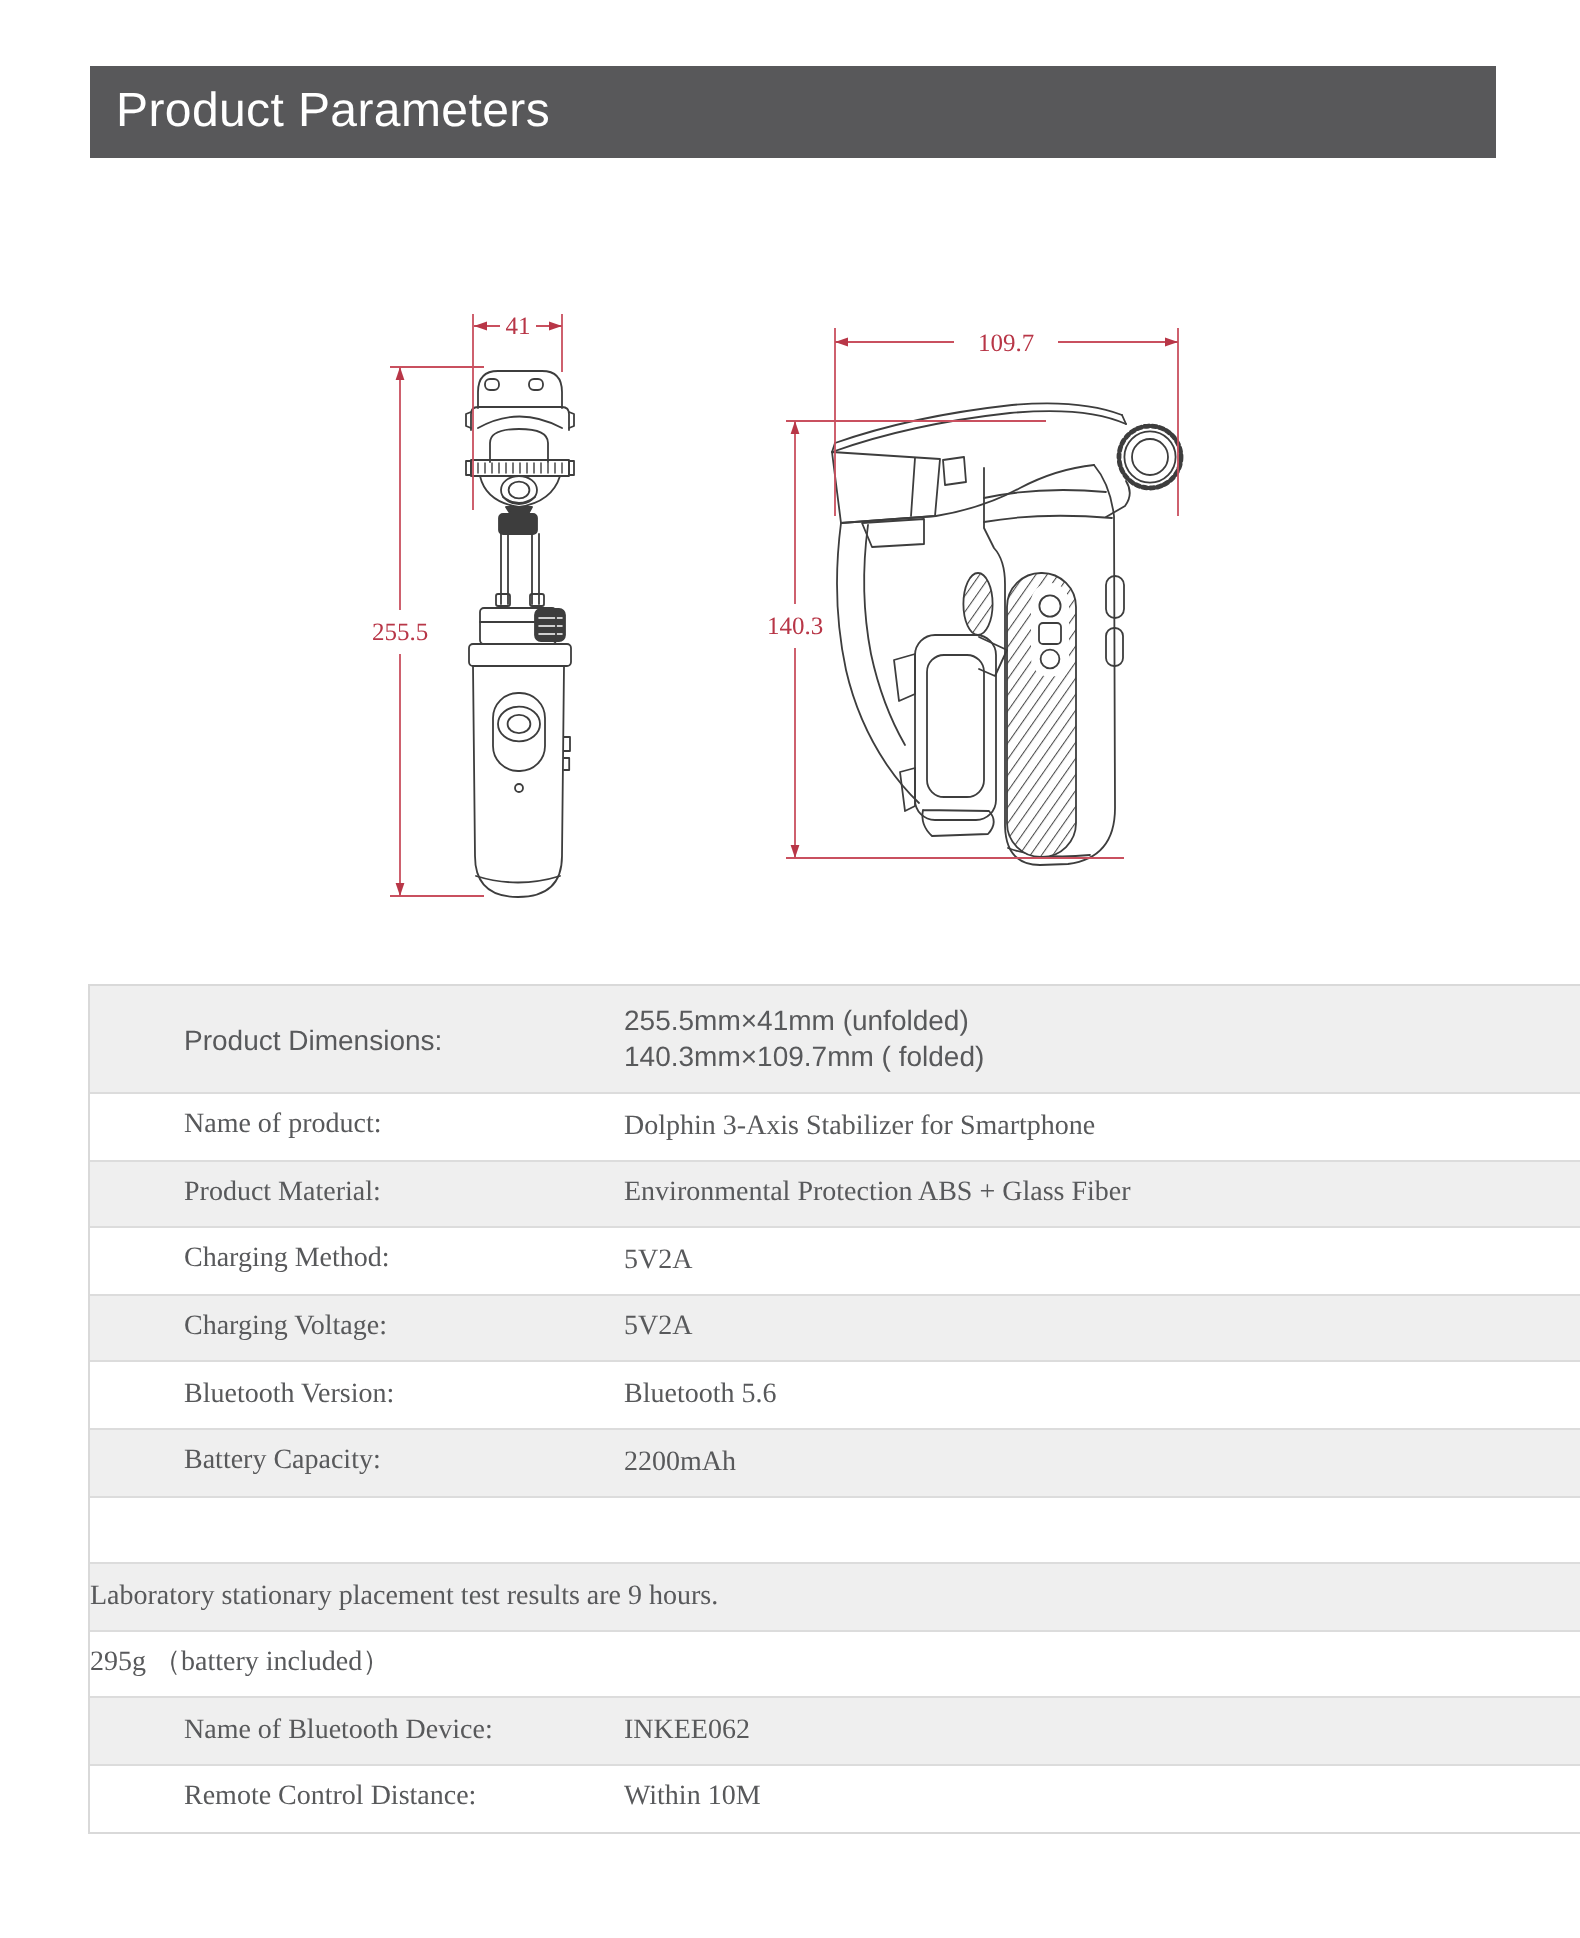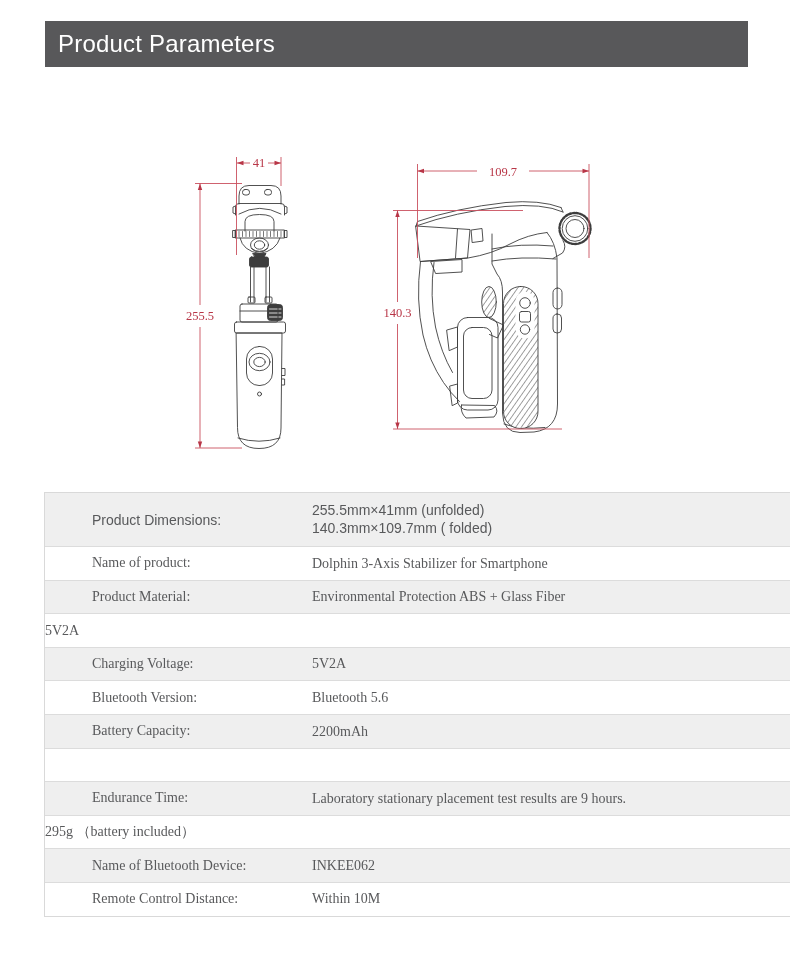--- a/index.html
+++ b/index.html
@@ -1,21 +1,21 @@
 <!DOCTYPE html>
 <html><head>
 <meta charset="utf-8">
 <style>
   html,body{margin:0;padding:0;}
   body{
     width:790px;height:969px;background:#ffffff;position:relative;
     font-family:"Liberation Sans",sans-serif;overflow:hidden;
   }
   .header-bar{
-    position:absolute;left:45px;top:21px;width:703px;height:46px;
+    position:absolute;left:45px;top:33px;width:703px;height:46px;
     background:#58585a;display:flex;align-items:center;
     padding-left:13px;box-sizing:border-box;
   }
   .header-bar .title{
     color:#ffffff;font-size:24px;letter-spacing:.2px;font-weight:400;
   }
   .diagram-svg{position:absolute;left:160px;top:140px;}
   .spec-table{
     position:absolute;left:44px;top:492px;width:790px;
     border:1px solid #d9d9d9;box-sizing:border-box;
@@ -180,38 +180,38 @@
   </div>
   <div class="spec-row">
     <div class="spec-label">Name of product:</div>
     <div class="spec-value">Dolphin 3-Axis Stabilizer for Smartphone</div>
   </div>
   <div class="spec-row">
     <div class="spec-label">Product Material:</div>
     <div class="spec-value">Environmental Protection ABS + Glass Fiber</div>
   </div>
   <div class="spec-row">
+    <div class="spec-label">Charging Method:</div>
     <div class="spec-value">5V2A</div>
   </div>
   <div class="spec-row">
     <div class="spec-label">Charging Voltage:</div>
     <div class="spec-value">5V2A</div>
   </div>
   <div class="spec-row">
     <div class="spec-label">Bluetooth Version:</div>
     <div class="spec-value">Bluetooth 5.6</div>
   </div>
   <div class="spec-row">
     <div class="spec-label">Battery Capacity:</div>
     <div class="spec-value">2200mAh</div>
   </div>
   <div class="spec-row">
   </div>
   <div class="spec-row">
-    <div class="spec-label">Endurance Time:</div>
     <div class="spec-value">Laboratory stationary placement test results are 9 hours.</div>
   </div>
   <div class="spec-row">
     <div class="spec-value">295g （battery included）</div>
   </div>
   <div class="spec-row">
     <div class="spec-label">Name of Bluetooth Device:</div>
     <div class="spec-value">INKEE062</div>
   </div>
   <div class="spec-row">

